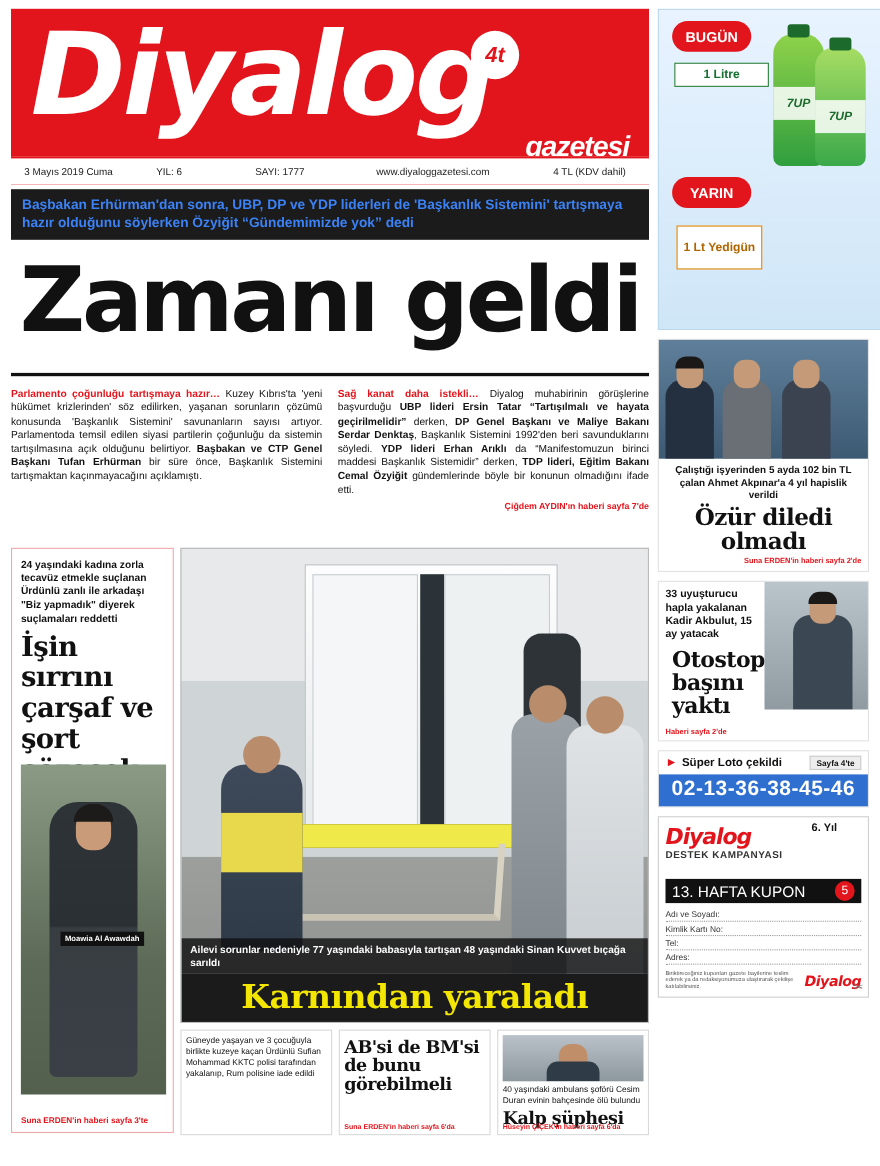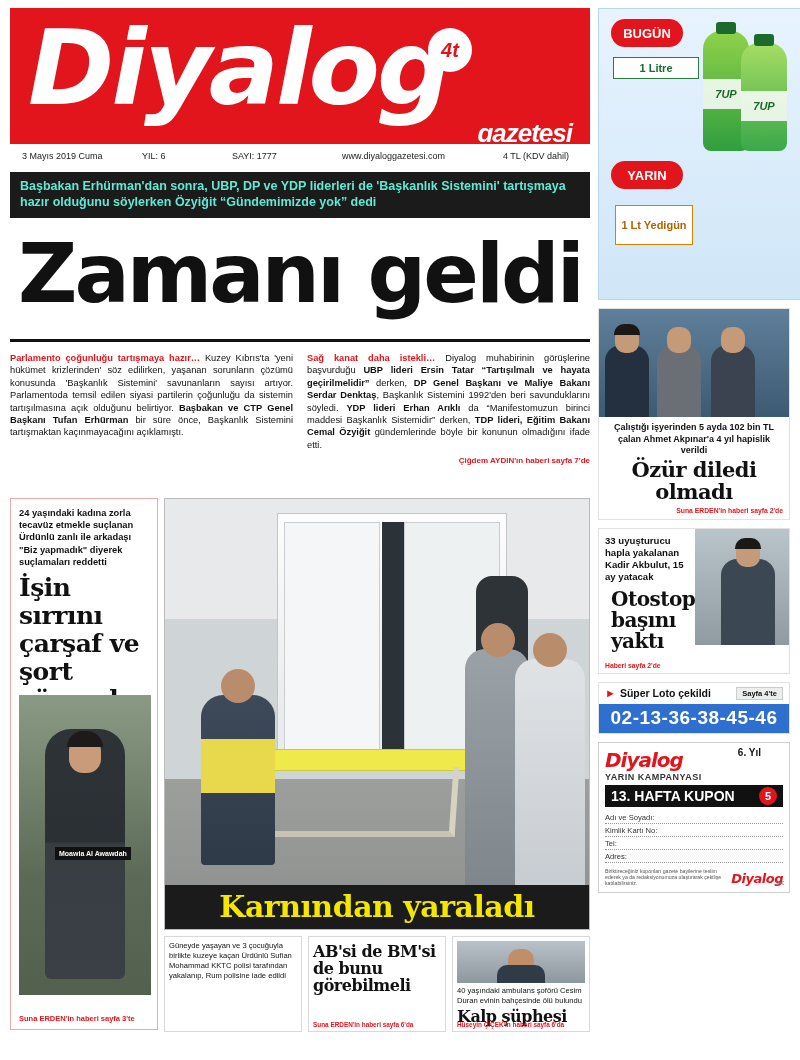--- a/index.html
+++ b/index.html
@@ -49,21 +49,21 @@
   .mast-strip span { display:block; }
   .ms-date { margin-left:12px; width:120px; }
   .ms-year { width:90px; }
   .ms-no   { width:110px; }
   .ms-web  { width:150px; }
   .ms-price{ text-align:center; flex:1; padding-right:10px; }
 
   
   .kicker {
     position:absolute; left:10px; top:172px; width:580px; height:46px;
-    background:#1b1b1b; color:#5eead4;
+    background:#1b1b1b; color:#3b82f6;
     padding:6px 10px 0 10px;
     font-size:12.5px; font-weight:bold; line-height:16px;
   }
 
   
   .headline {
     position:absolute; left:10px; top:222px; width:580px; height:120px;
     border-bottom:3px solid #111;
   }
   .headline h1 {
@@ -311,22 +311,22 @@
   }
   .kupon .k-logo {
     font-family:"DejaVu Sans", sans-serif; font-style:italic; font-weight:bold;
     color:#e2151c; font-size:20px; letter-spacing:-1px;
   }
   .kupon .k-sub { font-size:9px; font-weight:bold; color:#333; letter-spacing:0.5px; }
   .kupon .k-year {
     position:absolute; right:28px; top:4px; font-weight:bold; font-size:10px; color:#111;
   }
   .kupon .k-blackbar {
-    background:#111; color:#fff; font-weight:bold; font-size:14px;
-    padding:2px 6px; margin-top:3px; display:flex; align-items:center;
+    background:#111; color:#fff; font-weight:normal; font-size:14px;
+    padding:2px 6px; margin-top:17px; display:flex; align-items:center;
   }
   .kupon .k-num {
     margin-left:auto; width:18px; height:18px; border-radius:50%;
     background:#e2151c; color:#fff; font-size:11px;
     display:flex; align-items:center; justify-content:center;
   }
   .kupon .k-fields { margin-top:4px; }
   .kupon .k-field { font-size:7.6px; color:#333; border-bottom:1px dotted #999; padding:2px 0 1px 0; }
   .kupon .k-foot { display:flex; align-items:flex-end; margin-top:5px; }
   .kupon .k-foot .fl { font-size:5.2px; line-height:6px; color:#555; width:120px; }
@@ -399,20 +399,21 @@
     <div class="mp-medic-r">
       <div class="mp-medic-r-vest"></div>
       <div class="mp-head dark" style="left:22px; top:-26px;"></div>
     </div>
     <div class="mp-man-right2">
       <div class="mp-head" style="left:16px; top:-26px;"></div>
     </div>
     <div class="mp-man-right">
       <div class="mp-head" style="left:18px; top:-26px;"></div>
     </div>
+    <div class="mp-caption-bar">Ailevi sorunlar nedeniyle 77 yaşındaki babasıyla tartışan 48 yaşındaki Sinan Kuvvet bıçağa sarıldı</div>
     <div class="mp-title">Karnından yaraladı</div>
   </div>
 
   <div class="teasers">
     <div class="teaser">
       <div class="t-txt">Güneyde yaşayan ve 3 çocuğuyla birlikte kuzeye kaçan Ürdünlü Sufian Mohammad KKTC polisi tarafından yakalanıp, Rum polisine iade edildi</div>
     </div>
     <div class="teaser">
       <h3>AB'si de BM'si de bunu görebilmeli</h3>
       <div class="t-credit">Suna ERDEN'in haberi sayfa 6'da</div>
@@ -481,21 +482,21 @@
       <div class="loto-top">
         <span class="arrow">►</span>
         <span>Süper Loto çekildi</span>
         <span class="pg">Sayfa 4'te</span>
       </div>
       <div class="loto-nums">02-13-36-38-45-46</div>
     </div>
 
     <div class="kupon">
       <div class="k-logo">Diyalog</div>
-      <div class="k-sub">YARIN KAMPANYASI</div>
+      <div class="k-sub">DESTEK KAMPANYASI</div>
       <div class="k-year">6. Yıl</div>
       <div class="k-blackbar">
         <span>13. HAFTA KUPON</span>
         <span class="k-num">5</span>
       </div>
       <div class="k-fields">
         <div class="k-field">Adı ve Soyadı:</div>
         <div class="k-field">Kimlik Kartı No:</div>
         <div class="k-field">Tel:</div>
         <div class="k-field">Adres:</div>

